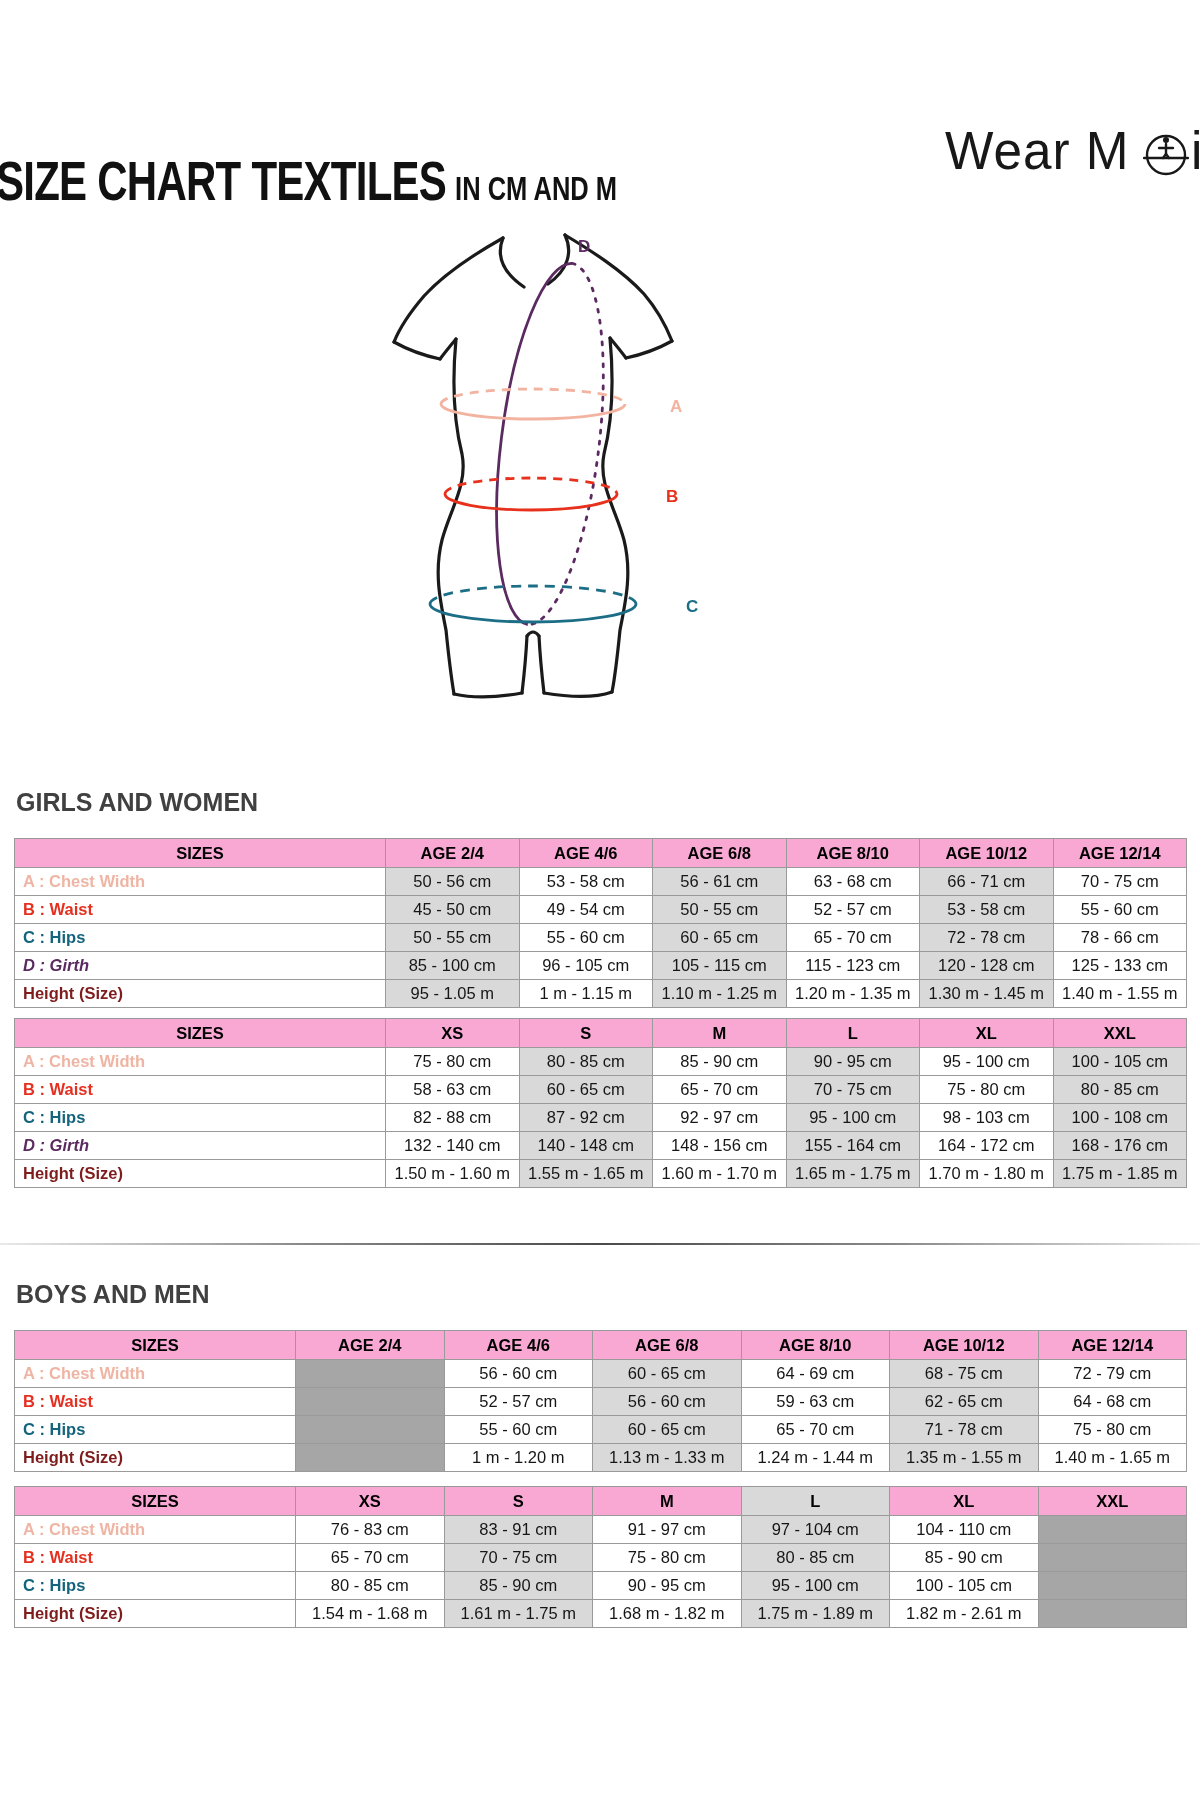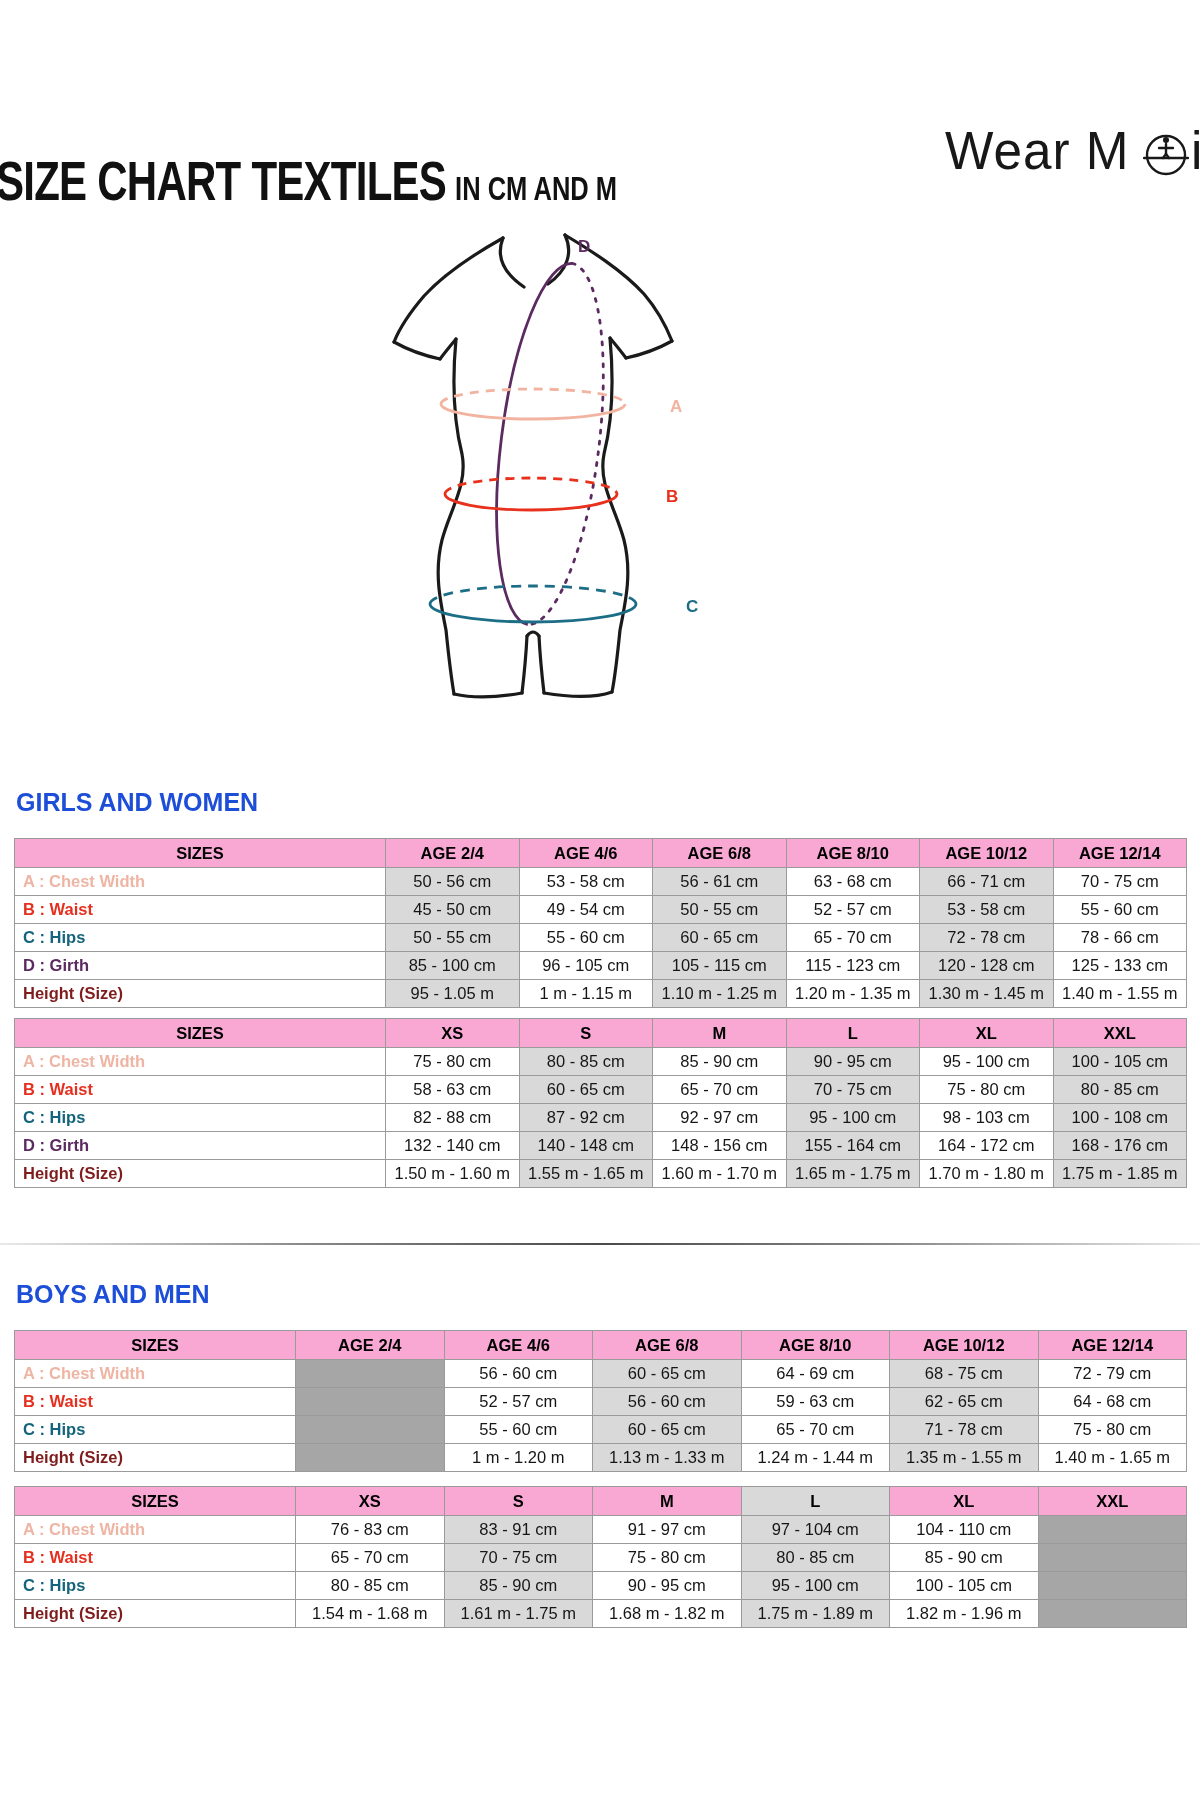--- a/index.html
+++ b/index.html
@@ -17,21 +17,21 @@
   .logo{
     position:absolute;left:945px;top:118px;white-space:nowrap;
     display:flex;align-items:center;color:#181818;
   }
   .logo-text{font-size:54px;font-weight:400;letter-spacing:1px;transform:scaleX(0.95);transform-origin:left center;}
   .logo-dancer{margin:10px 2px 0 4px;}
   
   .diagram{position:absolute;left:378px;top:232px;}
   
   .section-heading{
-    position:absolute;left:16px;font-size:25px;font-weight:700;color:#1d4ed8;margin:0;
+    position:absolute;left:16px;font-size:25px;font-weight:700;color:#404040;margin:0;
   }
   #girls-heading{top:788px;}
   #boys-heading{top:1280px;}
   .sizes-table{
     position:absolute;left:14px;border-collapse:collapse;table-layout:fixed;
     width:1172px;font-size:16.5px;
   }
   #girls-t1{top:838px;}
   #girls-t2{top:1018px;}
   #boys-t1{top:1330px;}
@@ -47,21 +47,21 @@
   .sizes-table .shaded{background:#d9d9d9;}
   .sizes-table td.blocked{background:#a6a6a6;}
   .sizes-table tbody tr:not(:first-child) td.blocked{border-top-color:#a6a6a6;}
   table.girls col.col-label{width:371px;}
   table.girls col.col-data{width:133.5px;}
   table.boys col.col-label{width:281px;}
   table.boys col.col-data{width:148.5px;}
   .lbl-chest{color:#efb5a4;}
   .lbl-waist{color:#e53020;}
   .lbl-hips{color:#15647e;}
-  .lbl-girth{color:#5b2a60;}
+  .lbl-girth{color:#5b2a60;font-style:italic;}
   .lbl-height{color:#7f1d1d;}
   .divider{
     position:absolute;left:0;top:1243px;width:1200px;height:2px;
     background:linear-gradient(to right,#e9e9e9,#8a8a8a 25%,#4a4a4a 50%,#8a8a8a 75%,#e9e9e9);
   }
 </style>
 </head>
 <body>
 
 <div class="title-wrap">
@@ -385,17 +385,17 @@
         <td class="shaded">95 - 100 cm</td>
         <td>100 - 105 cm</td>
         <td class="blocked"></td>
       </tr>
       <tr>
         <th class="rowlabel lbl-height">Height (Size)</th>
         <td>1.54 m - 1.68 m</td>
         <td class="shaded">1.61 m - 1.75 m</td>
         <td>1.68 m - 1.82 m</td>
         <td class="shaded">1.75 m - 1.89 m</td>
-        <td>1.82 m - 1.96 m</td>
+        <td>1.82 m - 2.61 m</td>
         <td class="blocked"></td>
       </tr>
     </tbody>
   </table>
 
 </body></html>

